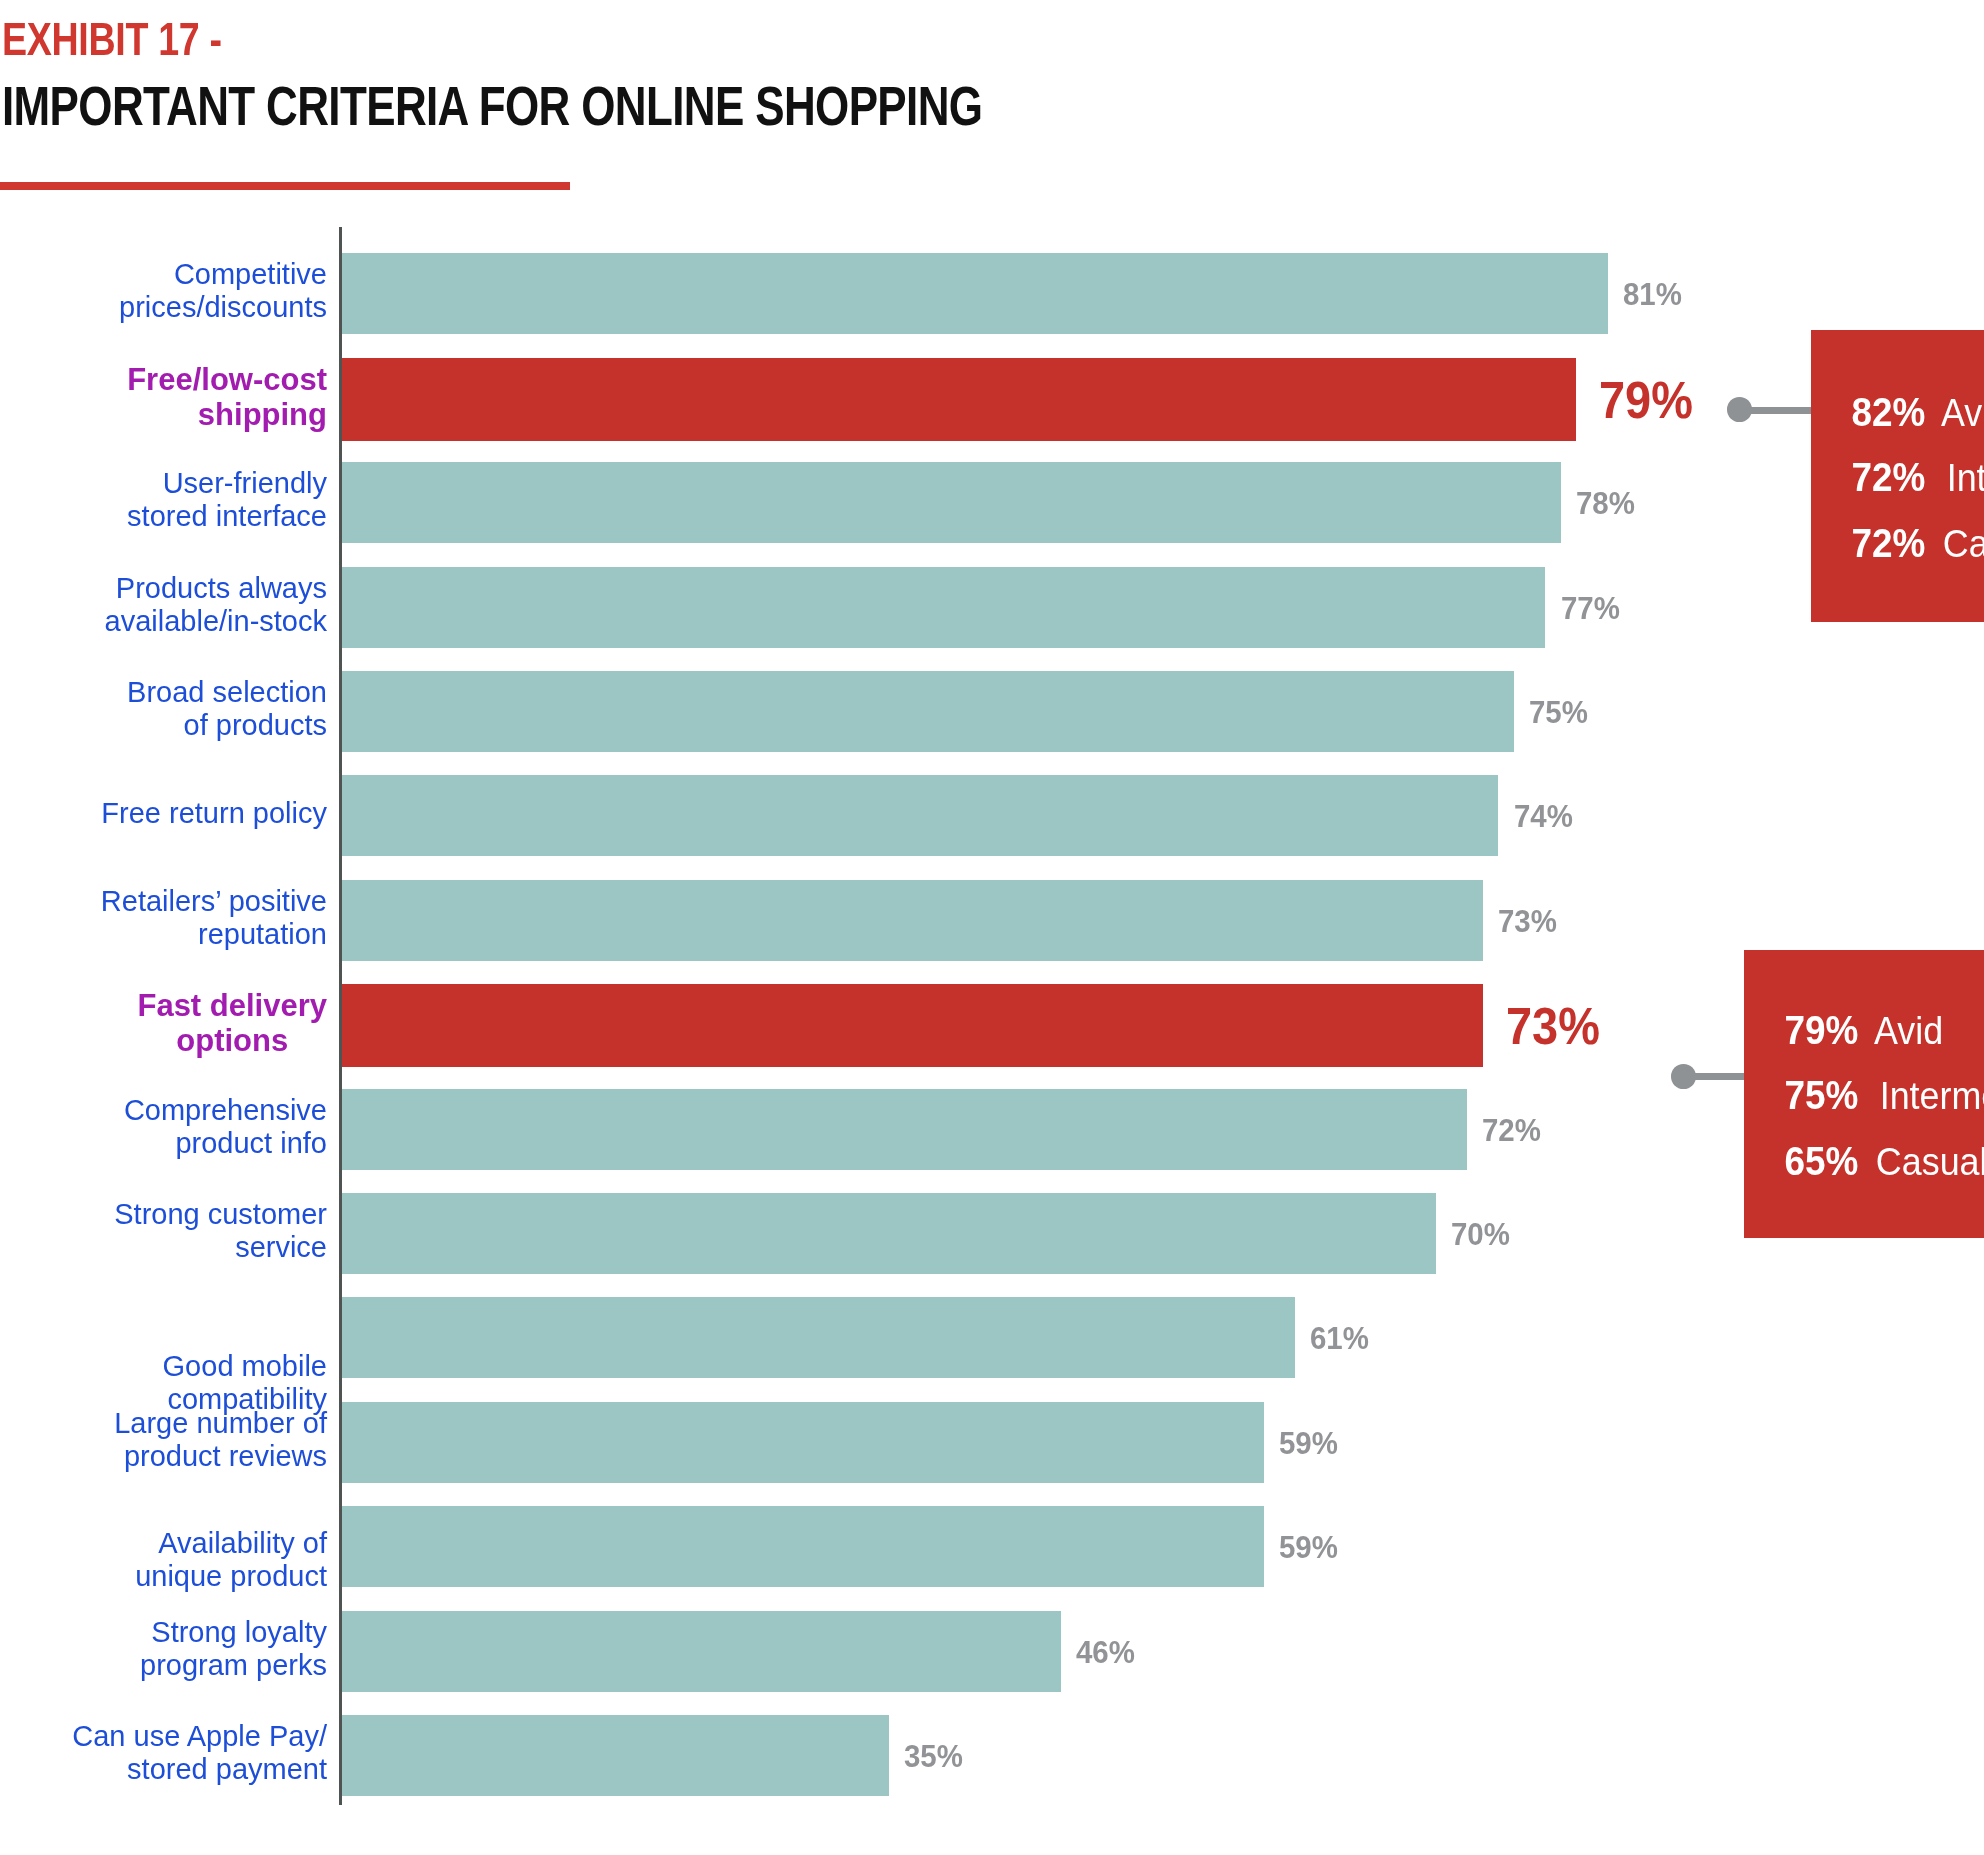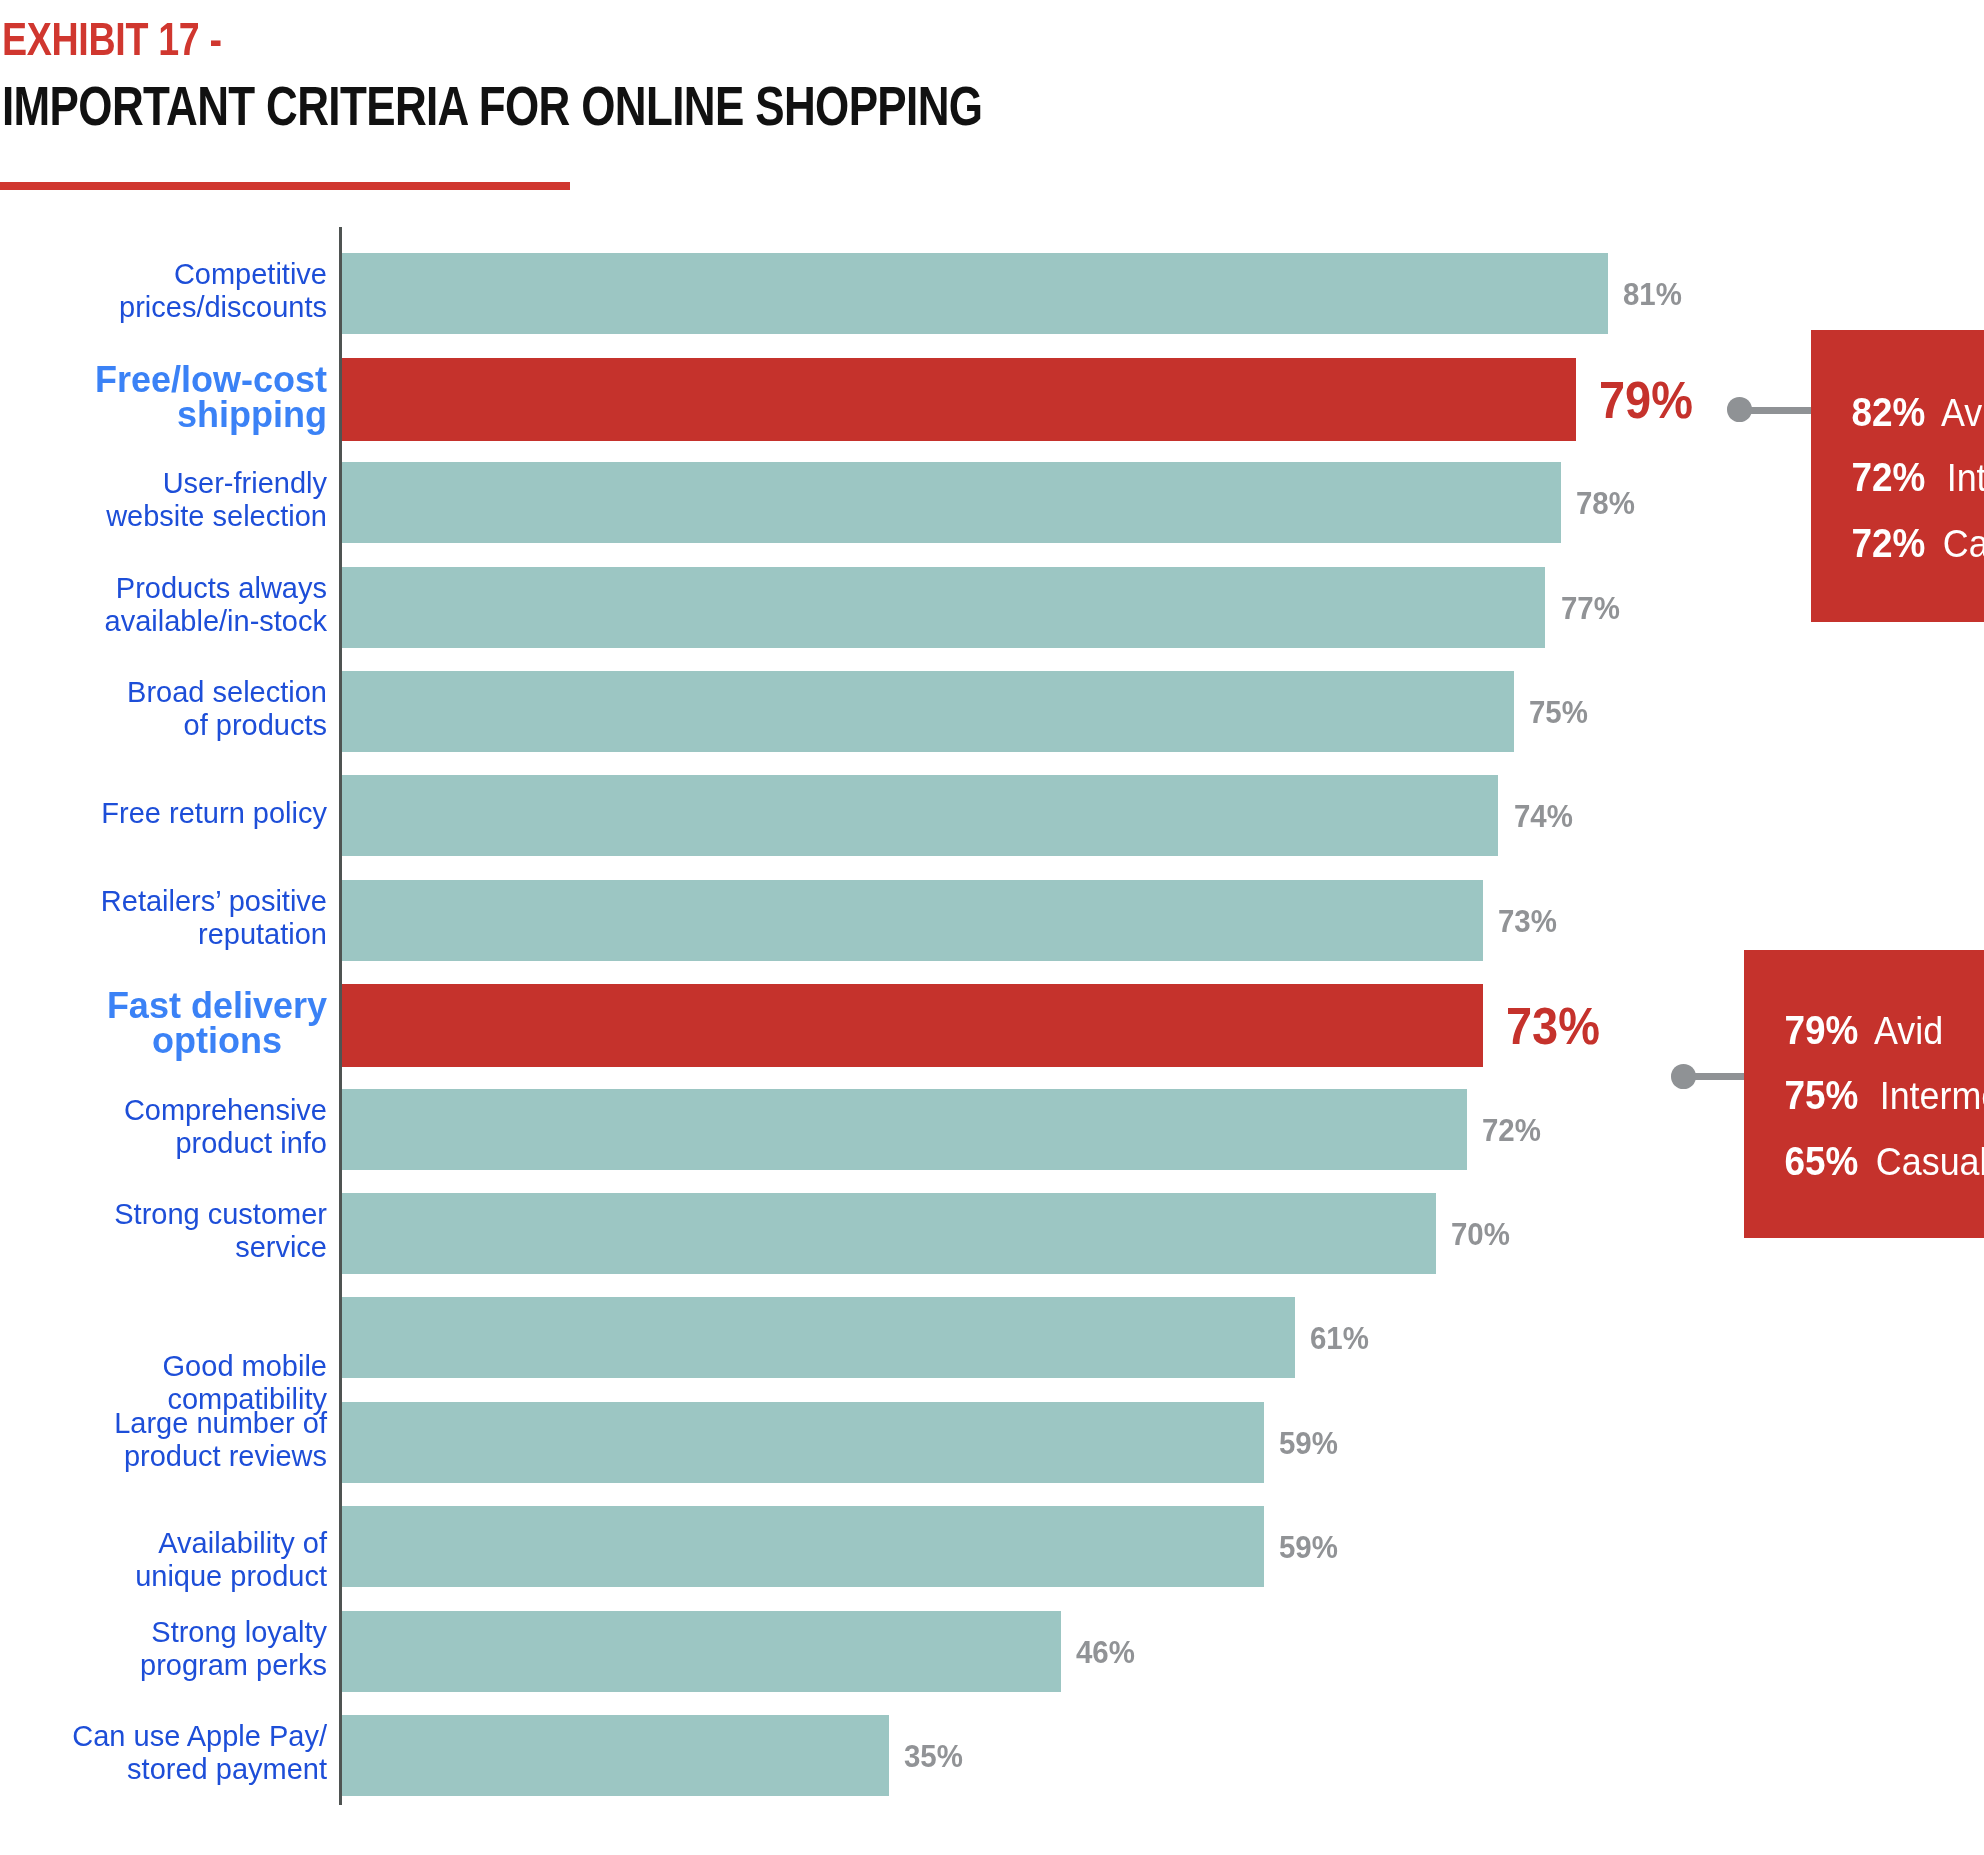--- a/index.html
+++ b/index.html
@@ -54,23 +54,23 @@
     position:absolute;
     right:2019px;            
     text-align:right;
     color:#1d4ed8;
     font-size:29px;
     line-height:33px;
     font-weight:400;
     white-space:pre-line;
   }
   .cat-label.hl{
-    color:#3b82f6;
-    font-weight:bold;
-    font-size:36px;
+    color:#a21caf;
+    font-weight:bold;
+    font-size:31px;
     line-height:35px;
   }
 
   .bar{
     position:absolute;
     left:342px;
     background:#9cc6c3;
   }
   .bar.hl{background:#c5322c;}
 
@@ -150,21 +150,21 @@
       <div class="bar" style="top: 253px; width: 1266px; height: 81px;"></div>
       <div class="cat-label" style="top: 258px;">Competitive
 prices/discounts</div>
       <div class="val-label" style="left: 1623px; top: 278px;">81%</div>
       <div class="bar hl" style="top: 358px; width: 1234px; height: 83px;"></div>
       <div class="cat-label hl" style="top: 362px;">Free/low-cost
 shipping</div>
       <div class="val-label hl" style="left: 1599px; top: 375px;">79%</div>
       <div class="bar" style="top: 462px; width: 1219px; height: 81px;"></div>
       <div class="cat-label" style="top: 467px;">User-friendly
-website selection</div>
+stored interface</div>
       <div class="val-label" style="left: 1576px; top: 487px;">78%</div>
       <div class="bar" style="top: 567px; width: 1203px; height: 81px;"></div>
       <div class="cat-label" style="top: 572px;">Products always
 available/in-stock</div>
       <div class="val-label" style="left: 1561px; top: 592px;">77%</div>
       <div class="bar" style="top: 671px; width: 1172px; height: 81px;"></div>
       <div class="cat-label" style="top: 676px;">Broad selection
 of products</div>
       <div class="val-label" style="left: 1529px; top: 696px;">75%</div>
       <div class="bar" style="top: 775px; width: 1156px; height: 81px;"></div>

